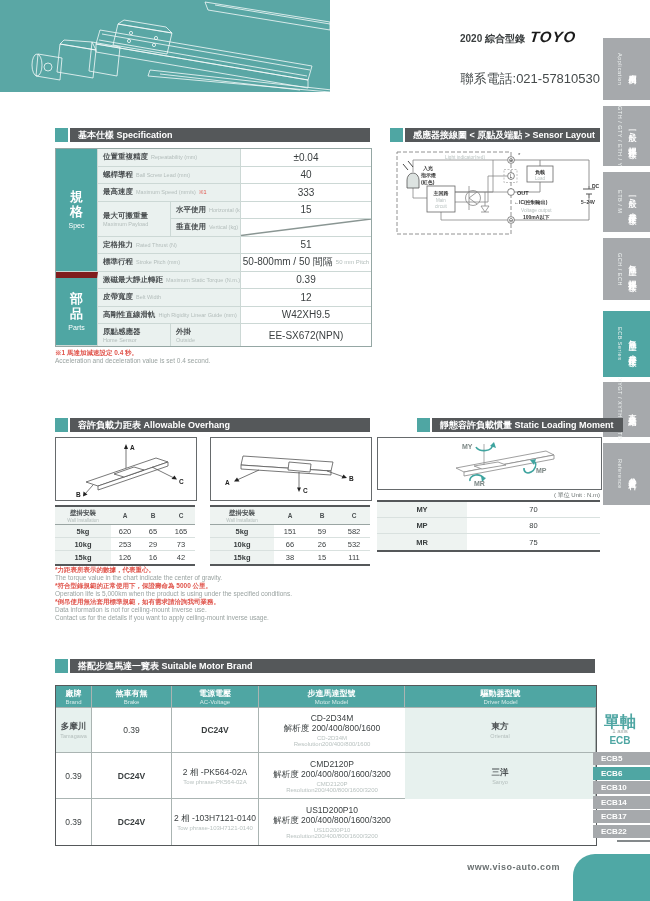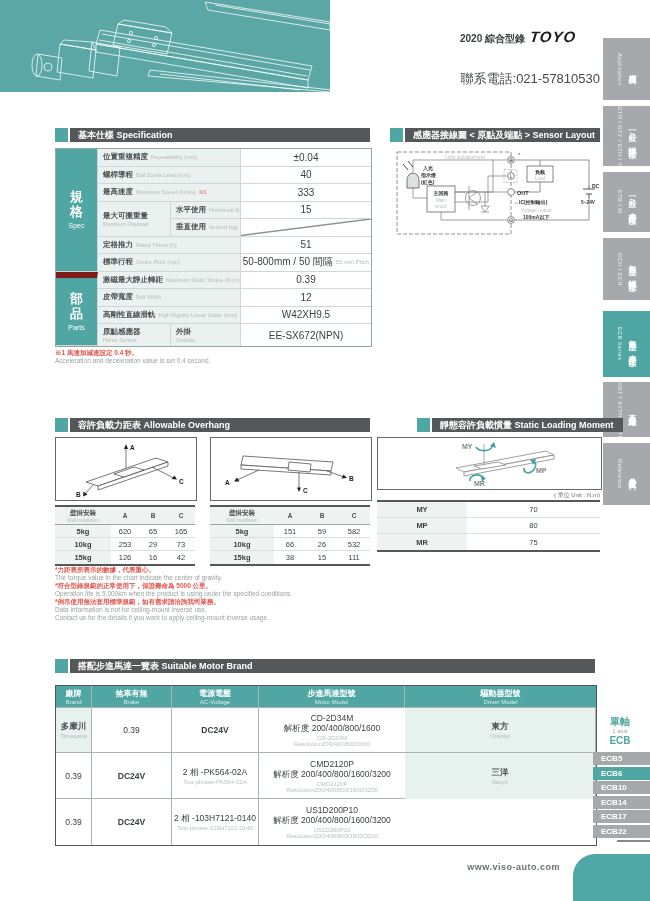--- a/index.html
+++ b/index.html
@@ -72,21 +72,21 @@
   .mo-hzh{font-size:8px;font-weight:bold;color:#fff;white-space:nowrap;}
   .mo-hen{font-size:6px;color:#d8ecea;white-space:nowrap;}
   .mo-brand{background:#e7f1ee;}
   .mo-bzh{font-size:8.5px;font-weight:bold;color:#4b5052;}
   .mo-ben{font-size:5.5px;color:#b3bdbb;}
   .mo-v{font-size:8.5px;color:#3a3f40;white-space:nowrap;}
   .mo-sub{font-size:6px;color:#b9c2c0;white-space:nowrap;}
 
   
   .ecb-head{left:595px;top:716px;width:50px;text-align:center;}
-  .ecb-zh{font-size:10px;font-weight:bold;color:#4fa6a3;line-height:11px;}
+  .ecb-zh{font-size:16px;font-weight:bold;color:#4fa6a3;line-height:11px;}
   .ecb-axis{font-size:6px;color:#9aa3a1;line-height:8px;}
   .ecb-code{font-size:10px;font-weight:bold;color:#4fa6a3;line-height:11px;}
   .ecb-item{left:593px;width:57px;height:13px;background:#a6a9ac;color:#fff;font-size:8px;font-weight:bold;
             line-height:13px;padding-left:8px;box-sizing:border-box;cursor:pointer;}
   .ecb-item.active{background:#4fa6a3;}
 
   .site{left:430px;top:862px;width:130px;font-size:9px;font-weight:bold;color:#6b7172;text-align:right;letter-spacing:.5px;}
   .corner{left:573px;top:854px;width:77px;height:47px;background:#4fa8a5;border-top-left-radius:22px;}
   .edge-line{background:#84898b;}
 

